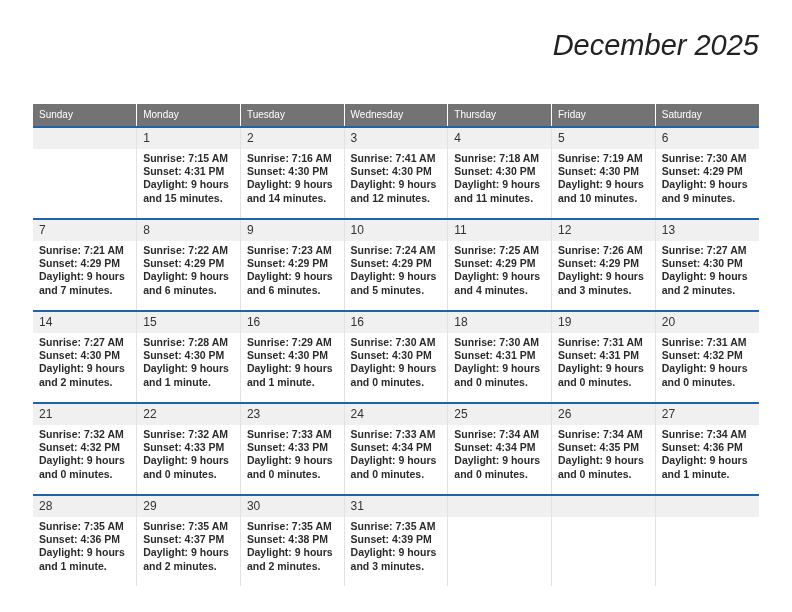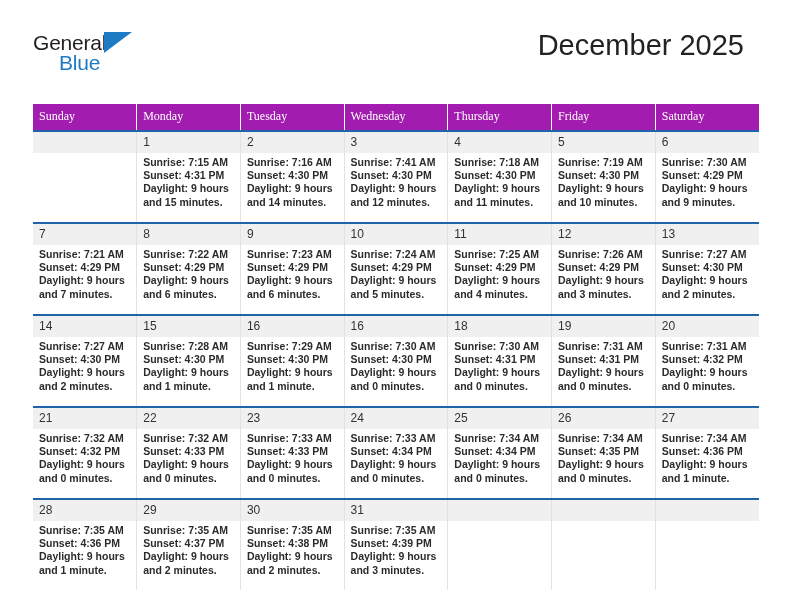--- a/index.html
+++ b/index.html
@@ -58,23 +58,24 @@
     margin-top: -2px;
     margin-left: 26px;
     font-size: 21px;
     line-height: 22px;
     letter-spacing: -0.2px;
     color: #1f7ac4;
     white-space: nowrap;
   }
   .title-block {
     position: absolute;
-    right: 15px;
+    right: 0;
     top: 0;
     text-align: right;
+    font-style: italic;
   }
   .cal-title {
     font-size: 29px;
     line-height: 34px;
     font-weight: normal;
     color: #222222;
     white-space: nowrap;
   }
   .cal-subtitle {
     margin-top: 9px;
@@ -89,30 +90,29 @@
     position: absolute;
     left: 33px;
     top: 104px;
     width: 726px;
     border-collapse: collapse;
     table-layout: fixed;
   }
   .calendar col { width: 103.71px; }
 
   thead th {
-    background: #a21caf;
+    background: #737373;
     color: #ffffff;
-    font-size: 12px;
+    font-size: 10px;
     font-weight: normal;
     text-align: left;
     padding: 5px 0 6px 6px;
     height: 11px;
     border-right: 1px solid #ffffff;
     border-bottom: none;
-    font-family: Liberation Serif, serif;
   }
   thead th:last-child { border-right: none; }
 
   tbody tr { height: 90px; }
   tbody td {
     vertical-align: top;
     padding: 0;
     border-top: 2px solid #1f63a8;
     border-right: 1px solid #e2e2e2;
     background: #ffffff;
@@ -144,24 +144,20 @@
   }
   .details div { white-space: nowrap; }
 </style>
 </head>
 <body>
 
 <div class="page">
 
   <div class="header">
 
-    <div class="logo">
-      <div class="logo-line1"><span>General</span><span class="logo-tri"></span></div>
-      <div class="logo-line2">Blue</div>
-    </div>
 
     <div class="title-block">
       <div class="cal-title">December 2025</div>
     </div>
 
   </div>
 
   <table class="calendar">
     <colgroup>
       <col>

